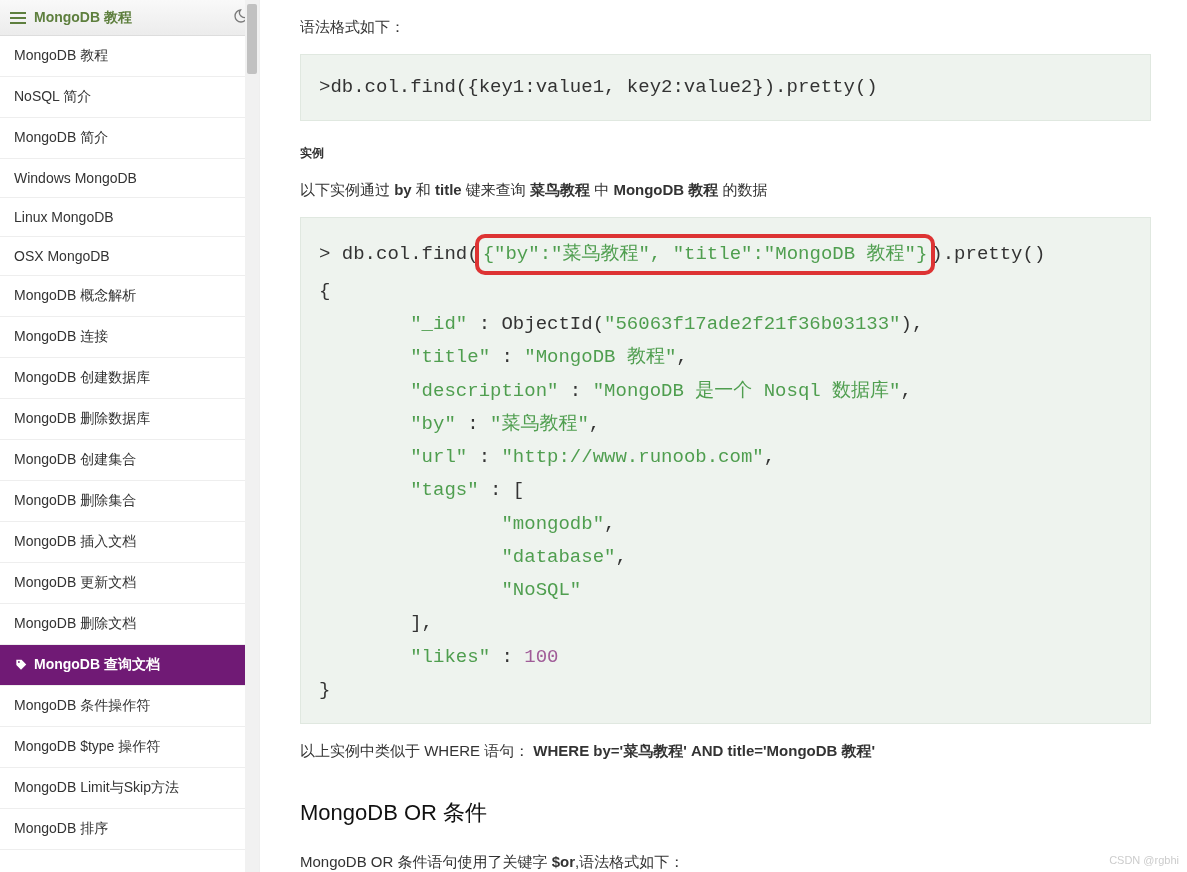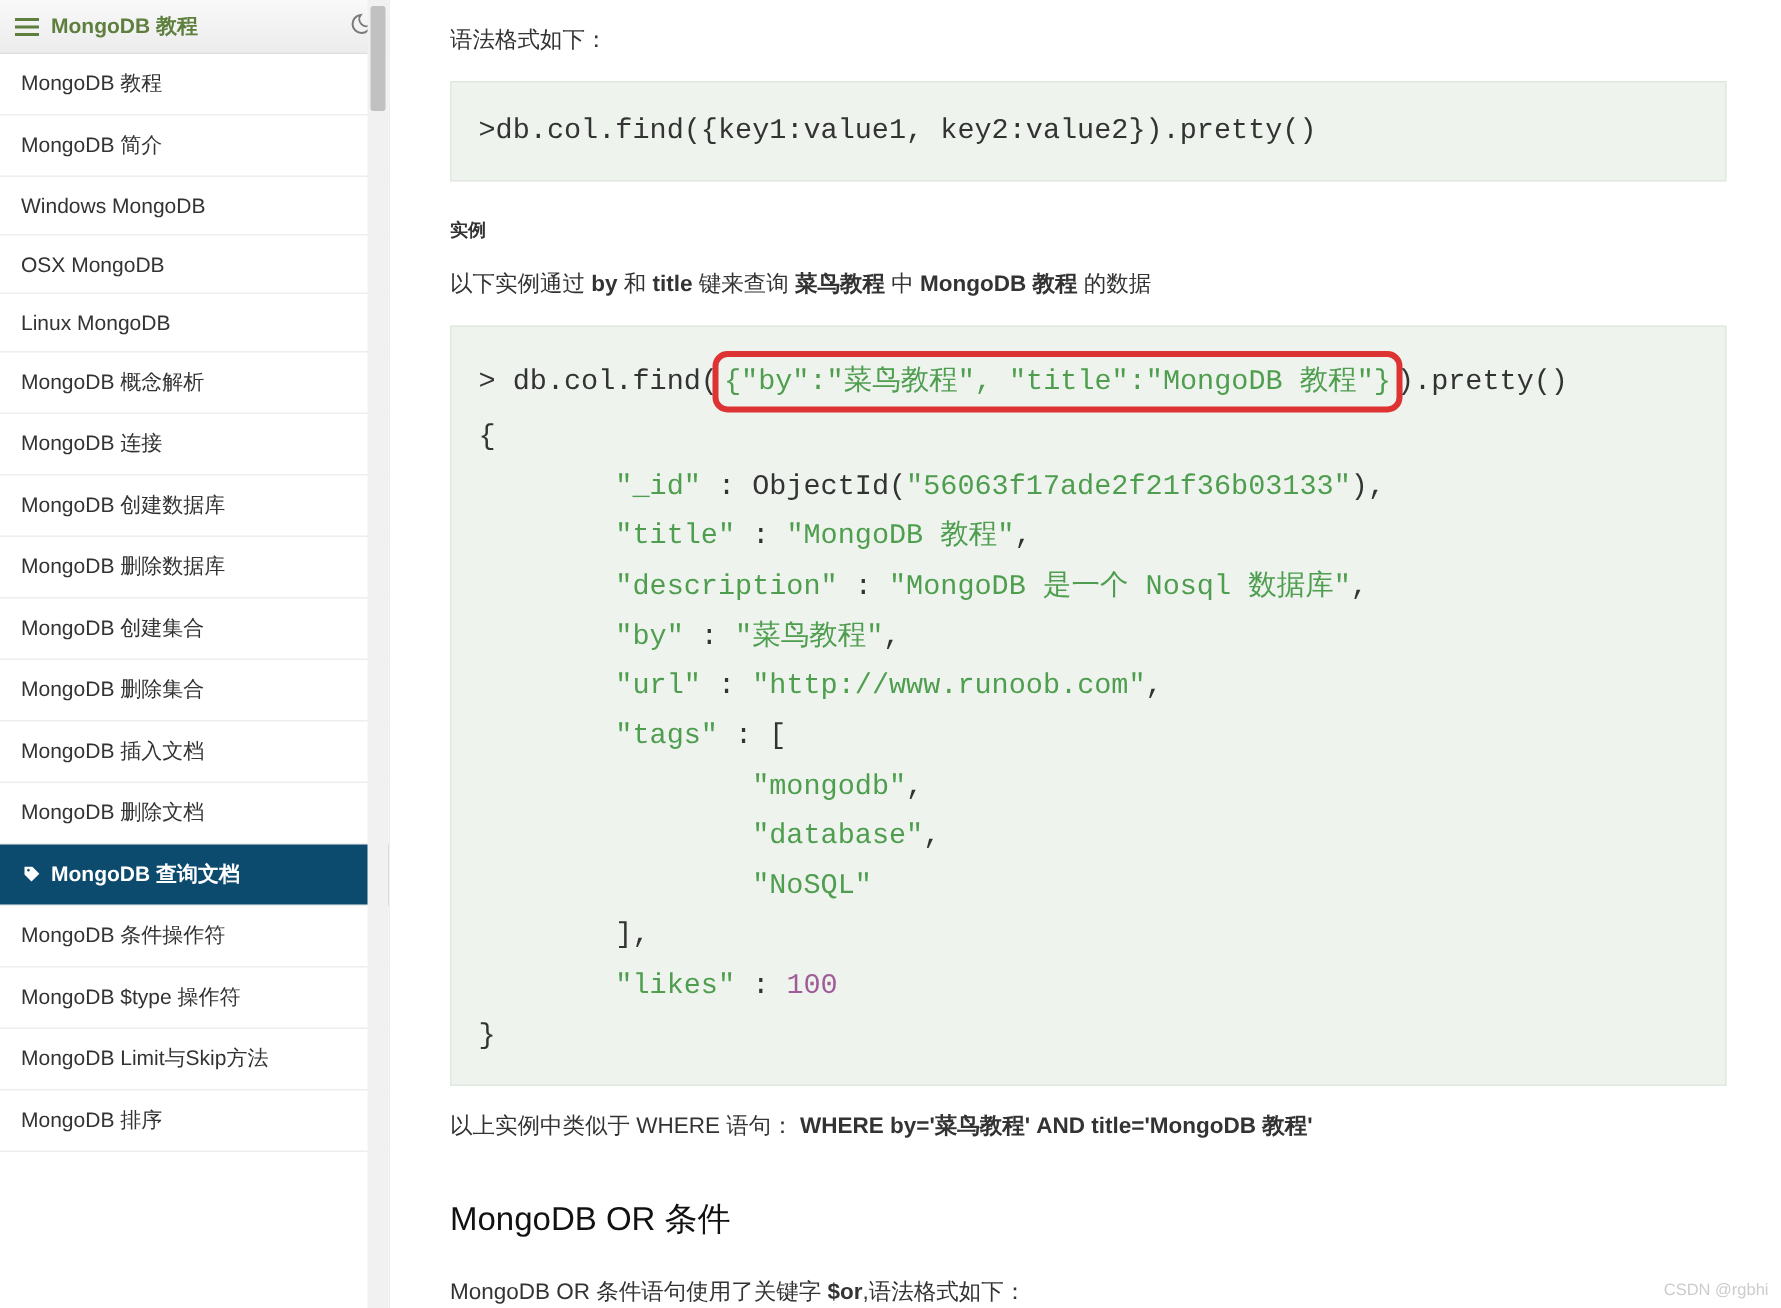--- a/index.html
+++ b/index.html
@@ -53,21 +53,21 @@
     flex:1;
   }
   .sidebar-item {
     padding: 11px 14px;
     border-bottom: 1px solid #eee;
     color: #333;
     cursor: pointer;
     font-size: 14px;
   }
   .sidebar-item.active {
-    background: #0c4a6e;
+    background: #701a75;
     color: #fff;
     font-weight: 700;
     display:flex;
     align-items:center;
     gap:6px;
   }
   .tag-ico {
     display:inline-block; width:14px; height:14px; position:relative;
   }
   .tag-ico svg{width:14px;height:14px;fill:#fff;}
@@ -128,31 +128,33 @@
         </span>
       <span>MongoDB 教程</span>
       <span class="moon">
         <svg width="16" height="16" viewBox="0 0 24 24" fill="none" stroke="#7a7a7a" stroke-width="2">
             <path d="M21 12.79A9 9 0 1111.21 3 7 7 0 0021 12.79z"></path>
           </svg>
       </span>
     </div>
     <div class="sidebar" id="sb">
         <div class="sidebar-item"><span>MongoDB 教程</span></div>
+        <div class="sidebar-item"><span>NoSQL 简介</span></div>
         <div class="sidebar-item"><span>MongoDB 简介</span></div>
         <div class="sidebar-item"><span>Windows MongoDB</span></div>
+        <div class="sidebar-item"><span>Linux MongoDB</span></div>
         <div class="sidebar-item"><span>OSX MongoDB</span></div>
-        <div class="sidebar-item"><span>Linux MongoDB</span></div>
         <div class="sidebar-item"><span>MongoDB 概念解析</span></div>
         <div class="sidebar-item"><span>MongoDB 连接</span></div>
         <div class="sidebar-item"><span>MongoDB 创建数据库</span></div>
         <div class="sidebar-item"><span>MongoDB 删除数据库</span></div>
         <div class="sidebar-item"><span>MongoDB 创建集合</span></div>
         <div class="sidebar-item"><span>MongoDB 删除集合</span></div>
         <div class="sidebar-item"><span>MongoDB 插入文档</span></div>
+        <div class="sidebar-item"><span>MongoDB 更新文档</span></div>
         <div class="sidebar-item"><span>MongoDB 删除文档</span></div>
         <div class="sidebar-item active">
           <span class="tag-ico"><svg viewBox="0 0 24 24">
               <path d="M21 11l-8-8H4v9l8 8 9-9zM7 7a1.5 1.5 0 110 .01z"></path>
             </svg></span>
           <span>MongoDB 查询文档</span>
         </div>
         <div class="sidebar-item"><span>MongoDB 条件操作符</span></div>
         <div class="sidebar-item"><span>MongoDB $type 操作符</span></div>
         <div class="sidebar-item"><span>MongoDB Limit与Skip方法</span></div>

